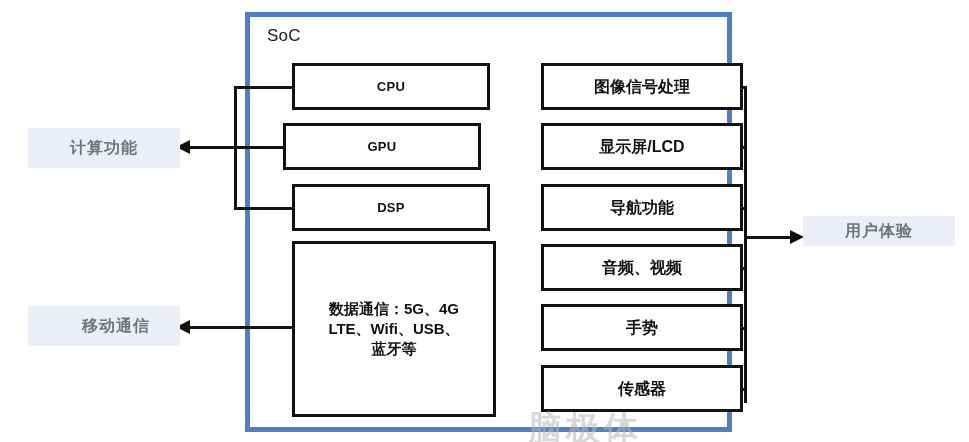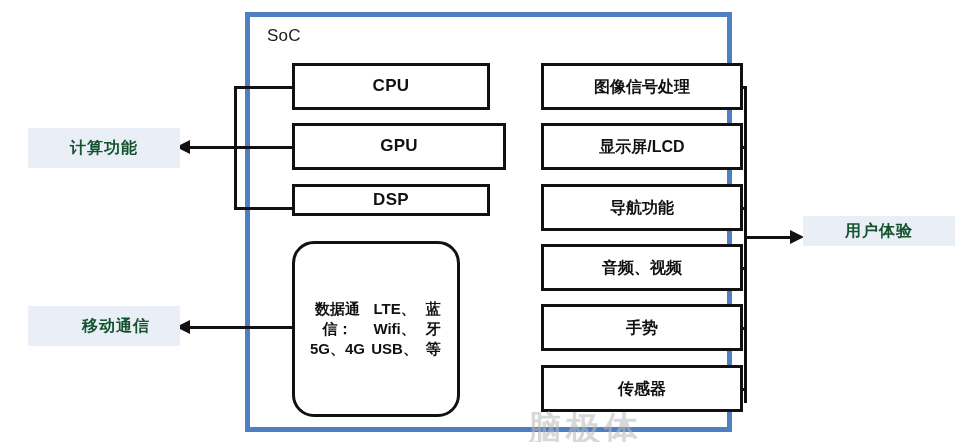--- a/index.html
+++ b/index.html
@@ -37,33 +37,33 @@
     border:3px solid #111111;
     background:#ffffff;
     display:flex;
     align-items:center;
     justify-content:center;
     text-align:center;
     color:#111111;
     font-size:16px;
     line-height:1.35;
   }
-  .blk.latin{font-size:17px;font-weight:600;letter-spacing:.3px;}
+  .blk.latin{font-size:13px;font-weight:600;letter-spacing:.3px;}
   .blk.cjk{font-size:16px;font-weight:700;margin-left:36px;}
   .blk.multiline{font-size:15px;font-weight:700;padding:0 14px;}
 
   
   .chip{
     position:absolute;
     box-sizing:border-box;
     background:#EAEFF7;
     display:flex;
     align-items:center;
     justify-content:center;
-    color:#14532d;
+    color:#737373;
     font-size:16px;
     font-weight:700;
     letter-spacing:1px;
   }
 
   
   .wire-h{position:absolute;height:3px;background:#111111;}
   .wire-v{position:absolute;width:3px;background:#111111;}
 
   
@@ -123,25 +123,25 @@
   <div class="wire-h" style="left:705px;top:207px;width:42px;"></div>
   <div class="wire-h" style="left:705px;top:267px;width:42px;"></div>
   <div class="wire-h" style="left:705px;top:327px;width:42px;"></div>
   <div class="wire-h" style="left:705px;top:388px;width:42px;"></div>
 
   <div class="wire-h" style="left:744px;top:236px;width:48px;"></div>
   <div class="arrow-right" style="left:790px;top:230px;"></div>
 
   <div class="blk latin" style="left:292px;top:63px;width:198px;height:47px;">CPU</div>
 
-  <div class="blk latin" style="left:292px;top:123px;width:214px;height:47px;">GPU</div>
+  <div class="blk latin" style="left:283px;top:123px;width:198px;height:47px;">GPU</div>
 
-  <div class="blk latin" style="left:292px;top:184px;width:198px;height:32px;">DSP</div>
+  <div class="blk latin" style="left:292px;top:184px;width:198px;height:47px;">DSP</div>
 
-  <div class="blk multiline" style="left:292px;top:241px;width:168px;height:176px;flex-direction:row;border-radius:22px;">
+  <div class="blk multiline" style="left:292px;top:241px;width:204px;height:176px;flex-direction:column;">
     <span>数据通信：5G、4G</span>
     <span>LTE、Wifi、USB、</span>
     <span>蓝牙等</span>
   </div>
 
   <div class="blk cjk" style="left:505px;top:63px;width:202px;height:47px;">图像信号处理</div>
 
   <div class="blk cjk" style="left:505px;top:123px;width:202px;height:47px;">显示屏/LCD</div>
 
   <div class="blk cjk" style="left:505px;top:184px;width:202px;height:47px;">导航功能</div>

